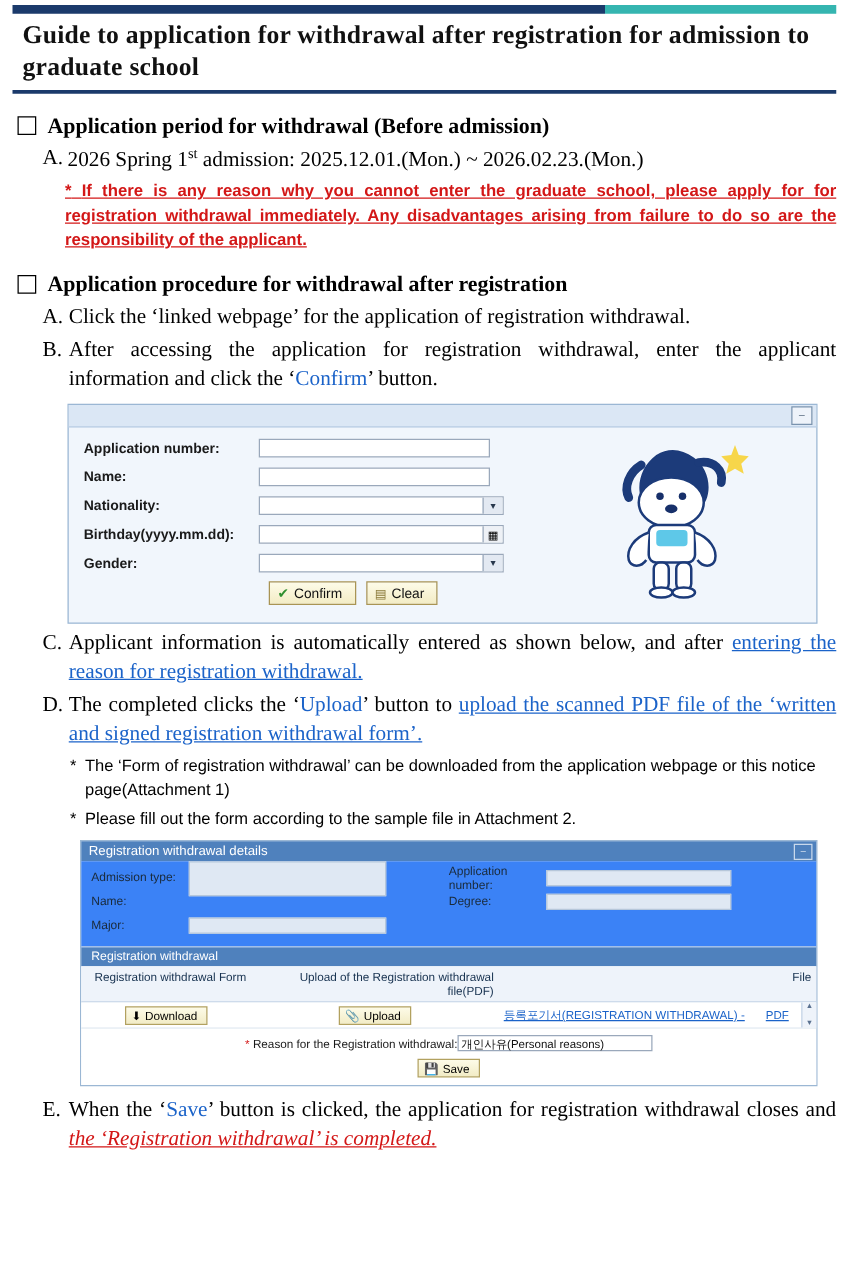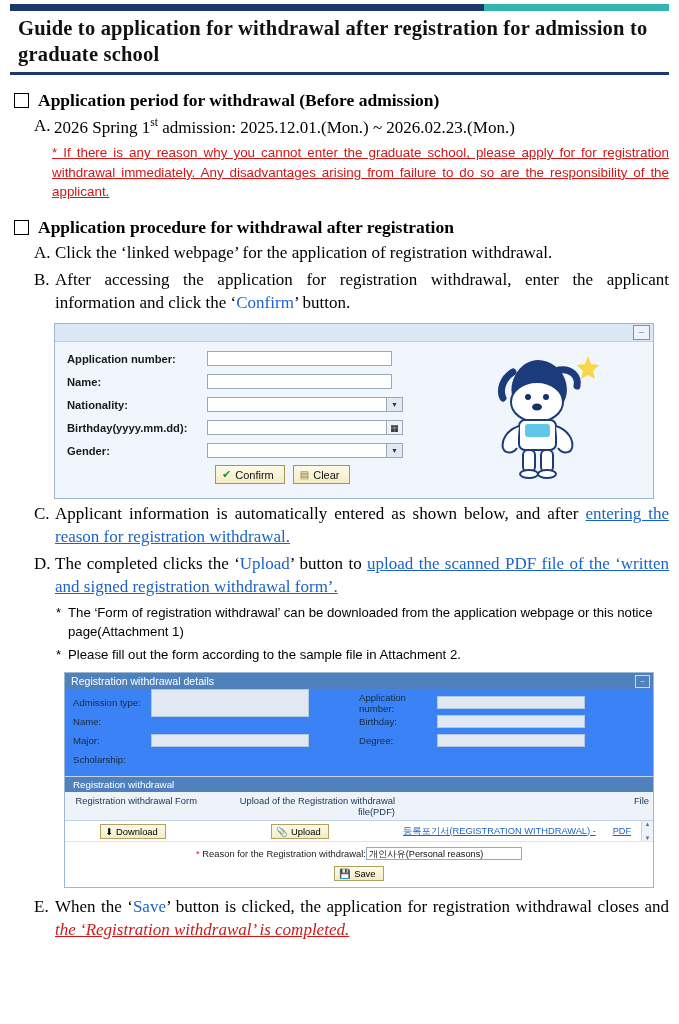--- a/index.html
+++ b/index.html
@@ -77,21 +77,21 @@
     flex: 0 0 auto;
     width: 20px;
   }
   .lvl-a .txt { flex: 1 1 auto; }
 
   .red-note {
     color: #d31717;
     font-family: "Liberation Sans", sans-serif;
     font-size: 13.4px;
     line-height: 1.45;
-    font-weight: normal;
+    font-weight: bold;
     margin: 4px 0 0 40px;
     text-decoration: underline;
     text-align: justify;
     text-justify: inter-word;
   }
   .red-note .star { text-decoration: none; }
   .blue { color: #1b63c9; }
   .blue-u { color: #1b63c9; text-decoration: underline; }
 
   .para {
@@ -527,31 +527,24 @@
               <span class="l2">Admission type:</span>
               <span class="i2 wa tall"></span>
             </div>
             <div class="r2">
               <span class="l2">Name:</span>
             </div>
             <div class="r2">
               <span class="l2">Major:</span>
               <span class="i2 wa"></span>
             </div>
-            <div class="r2">
-              <span class="l2">Scholarship:</span>
-            </div>
           </div>
           <div class="g2col">
             <div class="r2">
               <span class="l2">Application number:</span>
-              <span class="i2 wb"></span>
-            </div>
-            <div class="r2">
-              <span class="l2">Birthday:</span>
               <span class="i2 wb"></span>
             </div>
             <div class="r2">
               <span class="l2">Degree:</span>
               <span class="i2 wb"></span>
             </div>
           </div>
         </div>
       </div>
 

